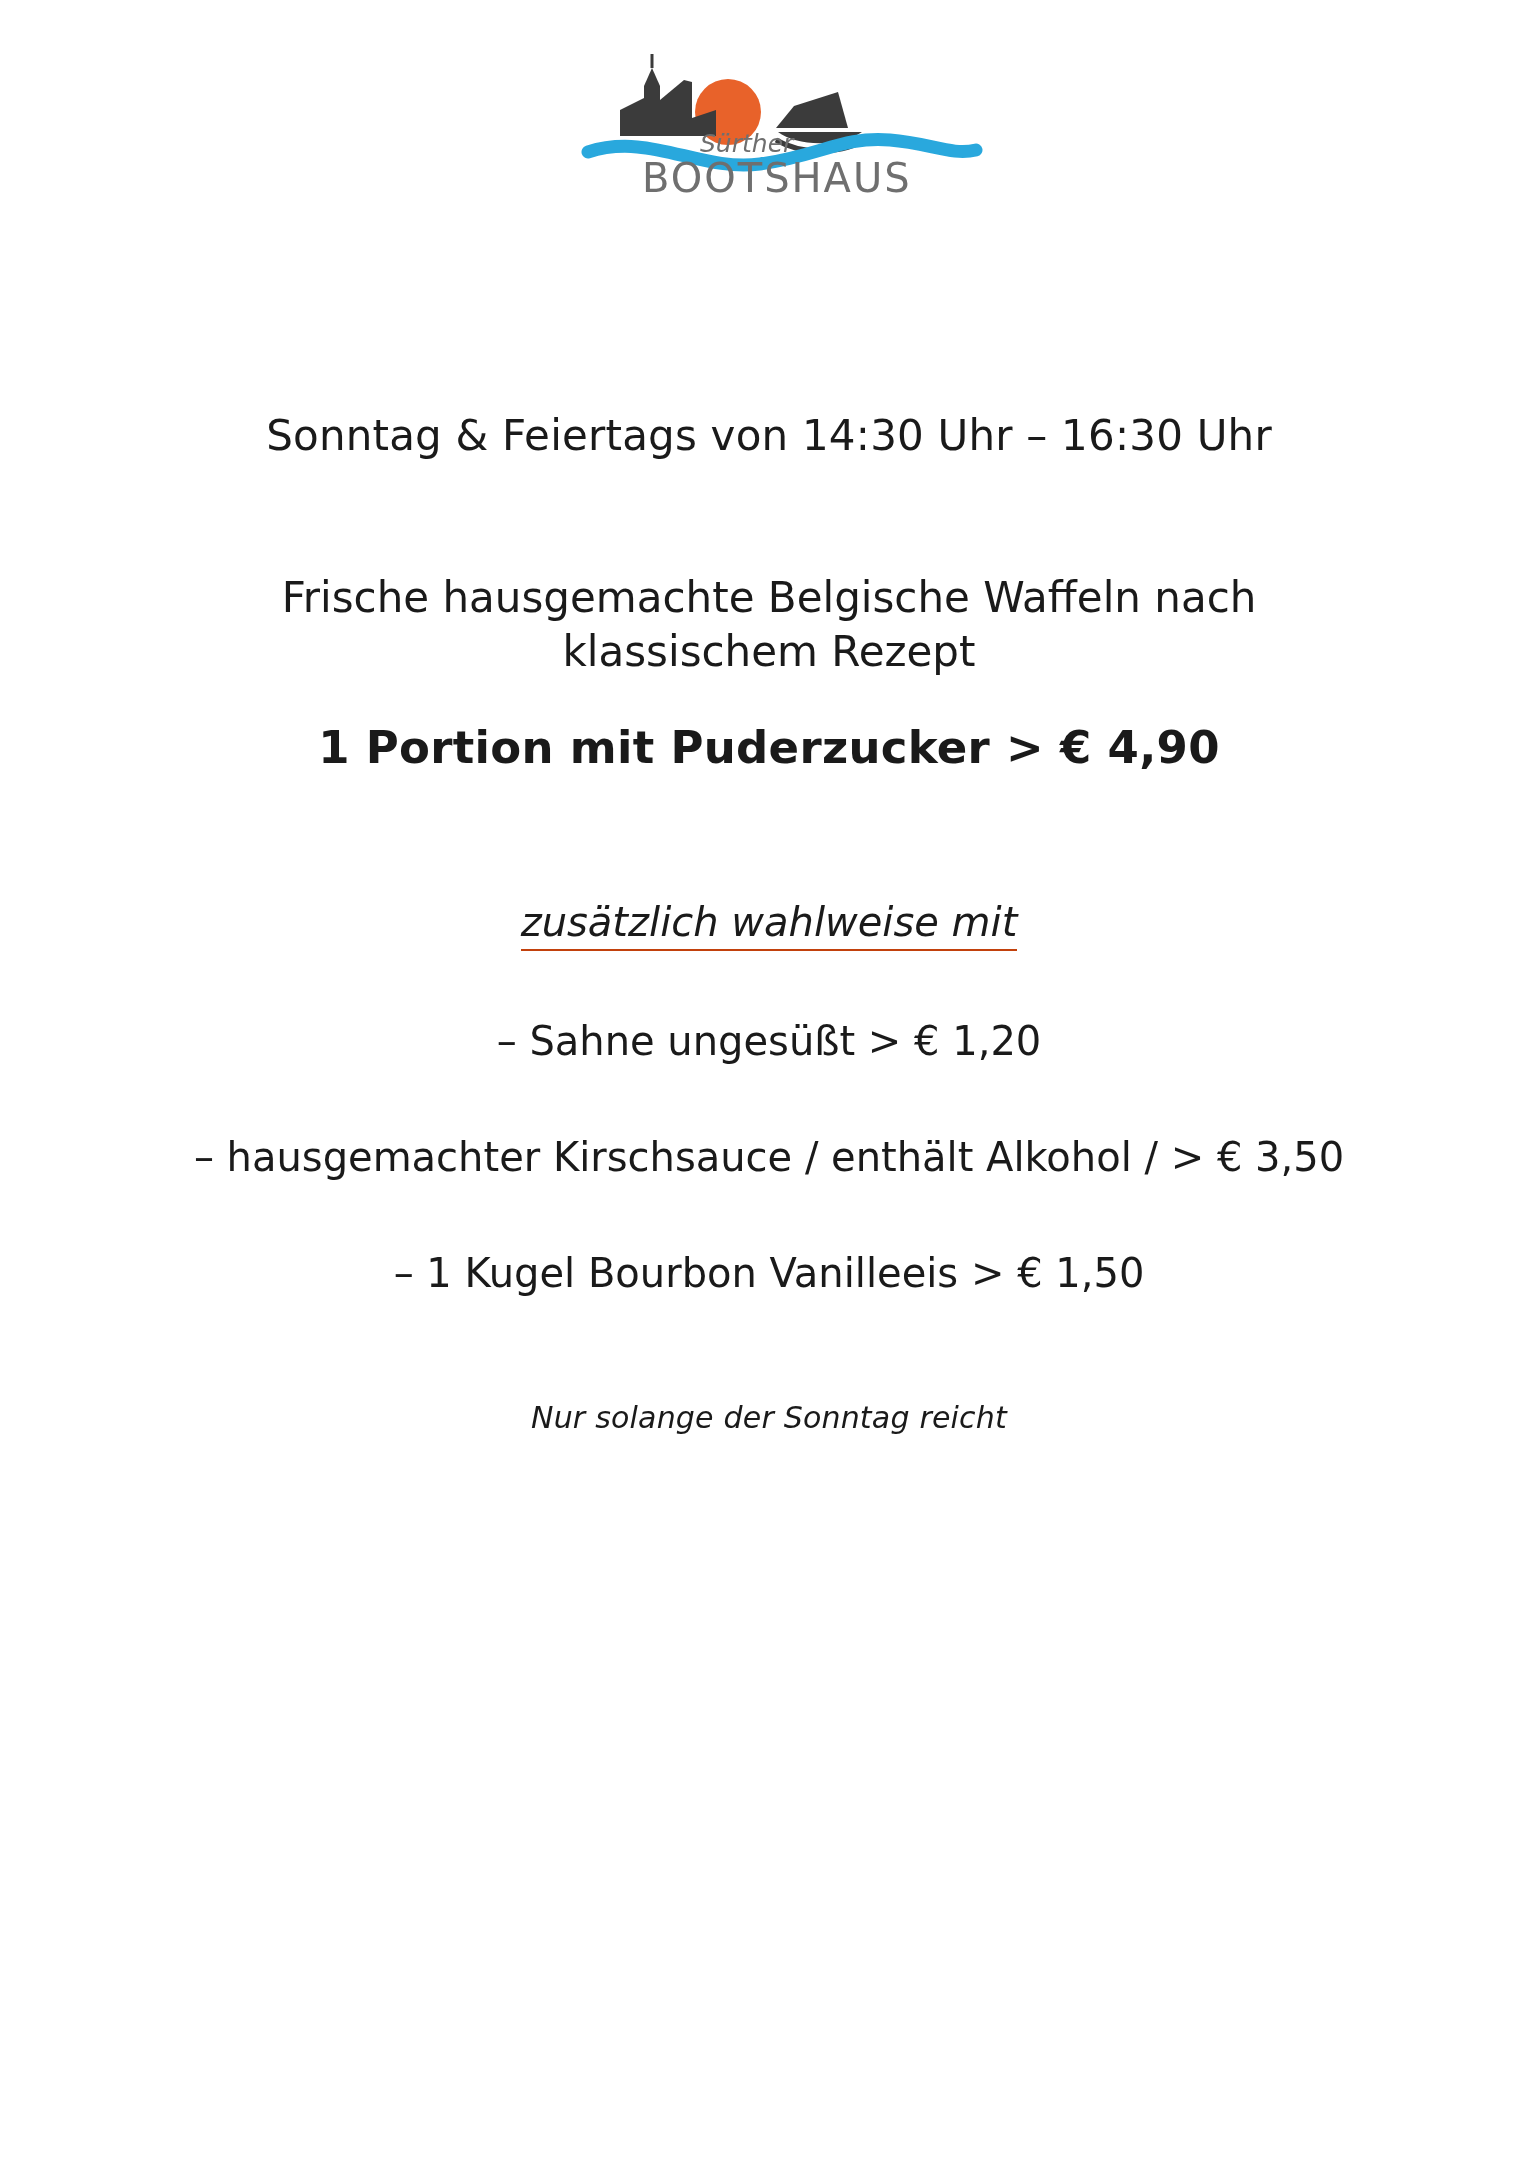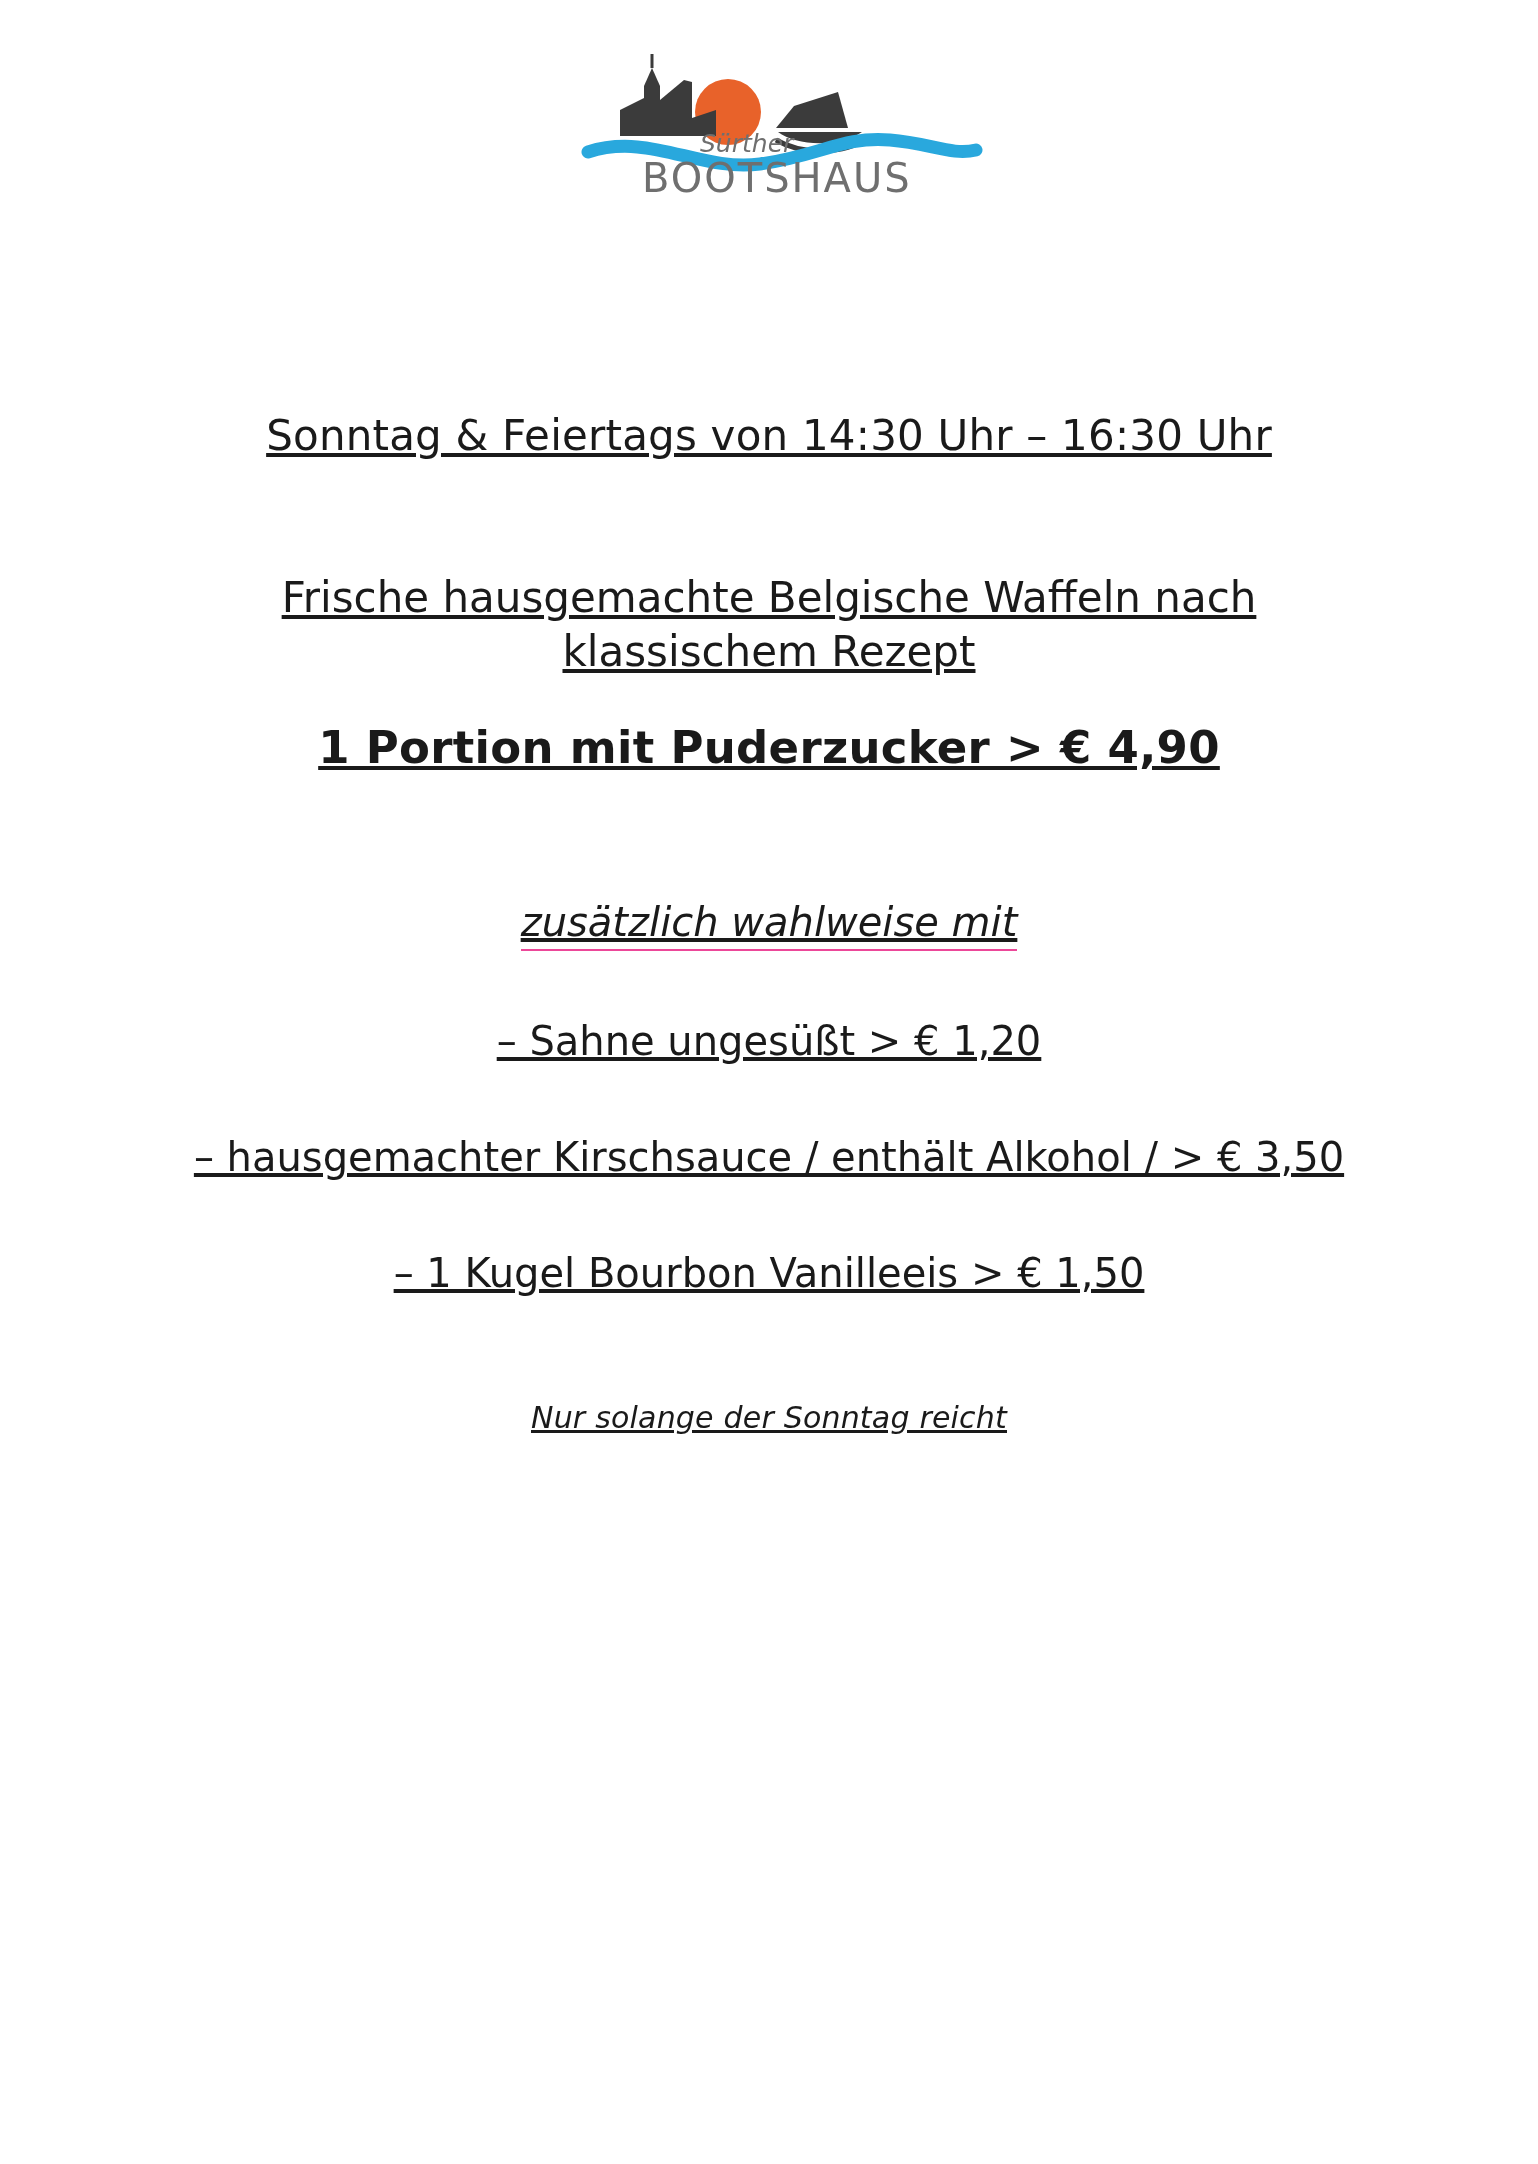--- a/index.html
+++ b/index.html
@@ -43,21 +43,20 @@
   
   .content {
     position: absolute;
     top: 410px;
     left: 0;
     width: 1538px;
     text-align: center;
   }
   .line {
     line-height: 1.26;
-    text-decoration: underline;
   }
   .hours {
     font-size: 42px;
     letter-spacing: 0.2px;
     margin-bottom: 108px;
   }
   .desc {
     font-size: 42px;
     line-height: 1.28;
     margin: 8px auto;
@@ -69,21 +68,21 @@
     font-weight: bold;
     letter-spacing: 0.3px;
     margin-bottom: 120px;
   }
   .subhead {
     font-size: 40px;
     font-style: italic;
     margin-bottom: 68px;
   }
   .subhead span.u {
-    border-bottom: 2px solid #ec4899;
+    border-bottom: 2px solid #c2410c;
     padding-bottom: 4px;
   }
   .option {
     font-size: 40px;
     line-height: 1.3;
     margin: 0 auto 64px auto;
     width: 1180px;
   }
   .option.last {
     margin-bottom: 100px;

